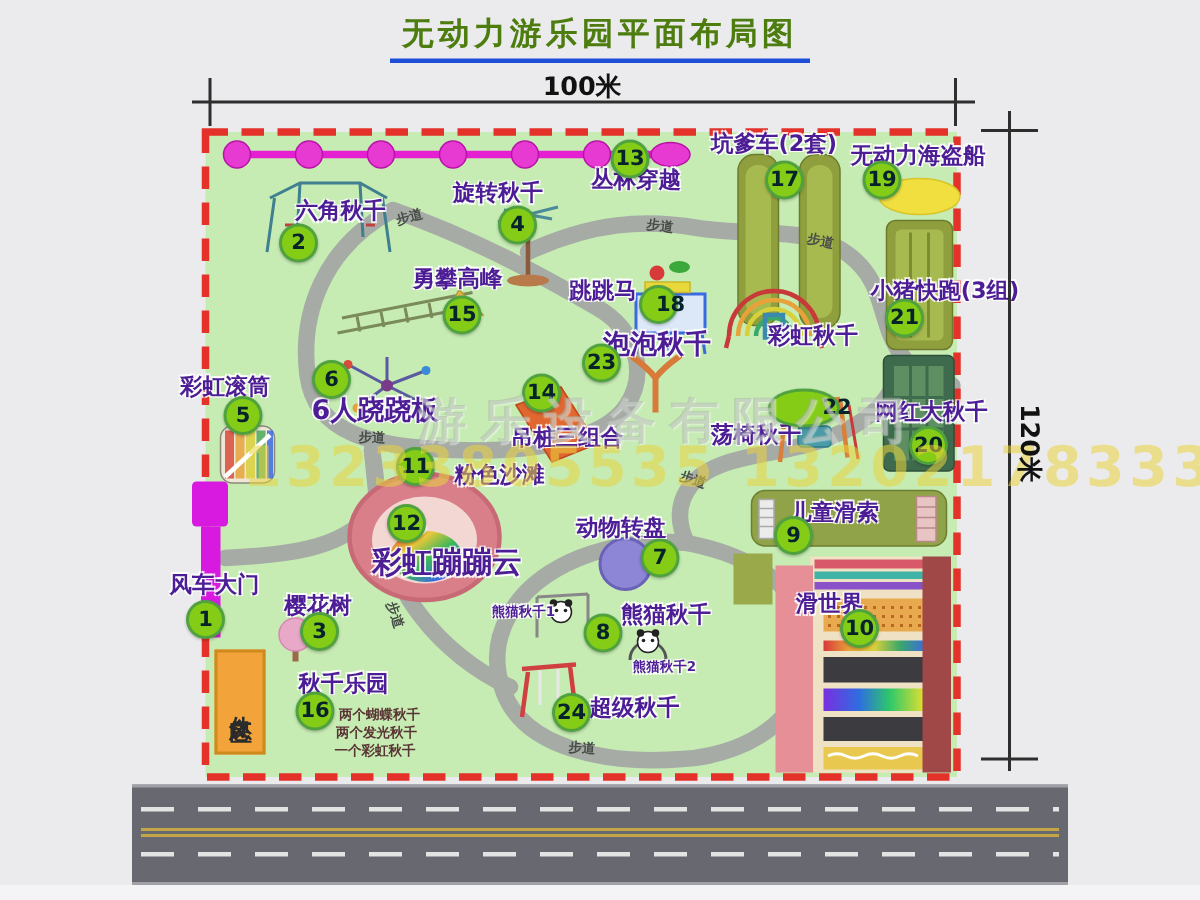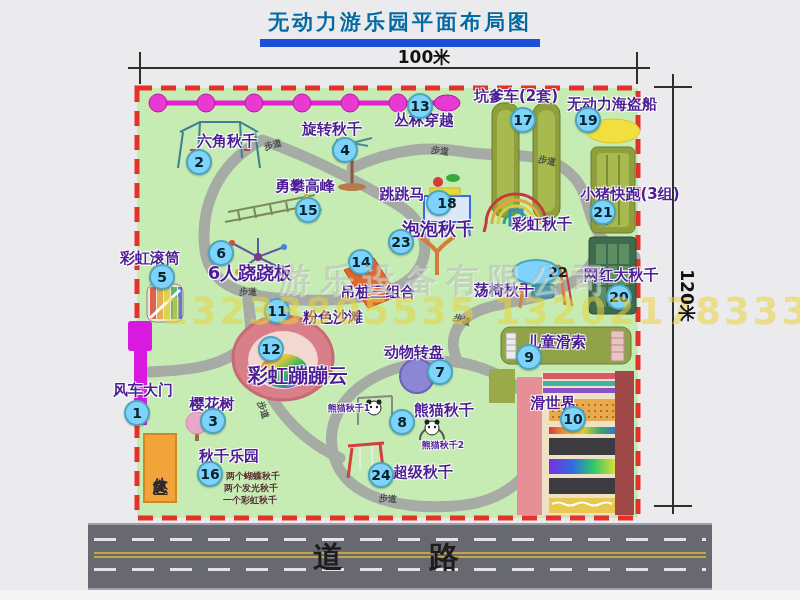--- a/index.html
+++ b/index.html
@@ -1,33 +1,33 @@
 <!DOCTYPE html>
 <html><head>
 <meta charset="utf-8">
 <style>
   html,body{margin:0;padding:0;background:#dcdcde;}
   #stage{position:relative;width:800px;height:600px;background:#ebebed;overflow:hidden;
          font-family:"DejaVu Sans","Liberation Sans",sans-serif;}
   .abs{position:absolute;}
   
   #title-wrap{left:0;top:8px;width:800px;text-align:center;z-index:6;}
-  #title-wrap span{display:inline-block;font-size:21px;font-weight:700;color:#0369a1;
-      letter-spacing:3px;border-bottom:8px solid #1d4ed8;padding:0 8px 3px 8px;}
+  #title-wrap span{display:inline-block;font-size:21px;font-weight:700;color:#4d7c0f;
+      letter-spacing:3px;border-bottom:3px solid #1d4ed8;padding:0 8px 3px 8px;}
   
   .dim{background:#2e2e2e;z-index:5;}
   .dim-label{font-size:17px;font-weight:700;color:#111;z-index:6;white-space:nowrap;}
   
   #mapsvg{left:0;top:0;z-index:1;}
   
   .mlabel{z-index:4;font-weight:700;color:#4c1d95;white-space:nowrap;
       transform:translate(-50%,-50%);
       text-shadow:-1px -1px 0 rgba(255,255,255,.85),1px -1px 0 rgba(255,255,255,.85),
                   -1px 1px 0 rgba(255,255,255,.85),1px 1px 0 rgba(255,255,255,.85);}
-  .badge{z-index:4;width:26px;height:26px;border-radius:50%;background:#7dd3fc;
+  .badge{z-index:4;width:26px;height:26px;border-radius:50%;background:#84cc16;
       border:2px solid rgba(16,110,110,.45);box-sizing:border-box;
       transform:translate(-50%,-50%);display:flex;align-items:center;justify-content:center;
       font-size:14px;font-weight:700;color:#06222b;box-shadow:0 1px 2px rgba(0,0,0,.25);}
   .walkway{z-index:3;font-size:9px;font-weight:700;color:#474c47;white-space:nowrap;
       transform:translate(-50%,-50%);}
   .note-line{z-index:4;font-size:9px;font-weight:700;color:#5a3434;white-space:nowrap;}
   
   #rest-area{left:143px;top:433px;width:34px;height:70px;background:#f2a43b;
       border:2px solid #cf8a1e;box-sizing:border-box;z-index:3;
       display:flex;align-items:center;justify-content:center;}
@@ -54,21 +54,21 @@
 
 <div id="stage">
 
   <div class="abs" id="title-wrap">
     <span>无动力游乐园平面布局图</span>
   </div>
 
   <div class="abs dim" style="left:128px;top:67px;width:522px;height:2px;"></div>
   <div class="abs dim" style="left:139px;top:52px;width:2px;height:32px;"></div>
   <div class="abs dim" style="left:636px;top:52px;width:2px;height:32px;"></div>
-  <div class="abs dim-label" style="left:358px;top:46px;width:60px;text-align:center;margin-left:36px;">100米</div>
+  <div class="abs dim-label" style="left:358px;top:46px;width:60px;text-align:center;">100米</div>
 
   <div class="abs dim" style="left:672px;top:74px;width:2px;height:440px;"></div>
   <div class="abs dim" style="left:654px;top:86px;width:38px;height:2px;"></div>
   <div class="abs dim" style="left:654px;top:505px;width:38px;height:2px;"></div>
   <div class="abs dim-label" style="left:658px;top:284px;width:56px;text-align:center;transform:rotate(90deg);">120米</div>
 
   <svg id="mapsvg" class="abs" width="800" height="600">
     <defs>
       <linearGradient id="rbw" x1="0" y1="0" x2="1" y2="0">
         <stop offset="0" stop-color="#d8383a"></stop>
@@ -272,21 +272,20 @@
     <span>休息区</span>
   </div>
 
   <div class="abs" id="wm-company">游乐设备有限公司</div>
   <div class="abs" id="wm-phone">13233805535 13202178333</div>
 
   <div class="abs" id="road">
     <div class="lane" id="lane-top"></div>
     <div id="center-line"></div>
     <div class="lane" id="lane-bottom"></div>
-    <div id="road-label">道　路</div>
   </div>
   <div class="abs" id="below-road"></div>
 
   <div class="abs" id="markers" style="left:0;top:0;width:800px;height:600px;z-index:4;pointer-events:none;">
       <div class="abs mlabel" style="left: 143px; top: 390px; font-size: 15px;">风车大门</div>
       <div class="abs badge" style="left: 137px; top: 413px; font-size: 14px;">1</div>
       <div class="abs mlabel" style="left: 227px; top: 141px; font-size: 15px;">六角秋千</div>
       <div class="abs badge" style="left: 199px; top: 162px; font-size: 14px;">2</div>
       <div class="abs mlabel" style="left: 212px; top: 404px; font-size: 15px;">樱花树</div>
       <div class="abs badge" style="left: 213px; top: 421px; font-size: 14px;">3</div>

